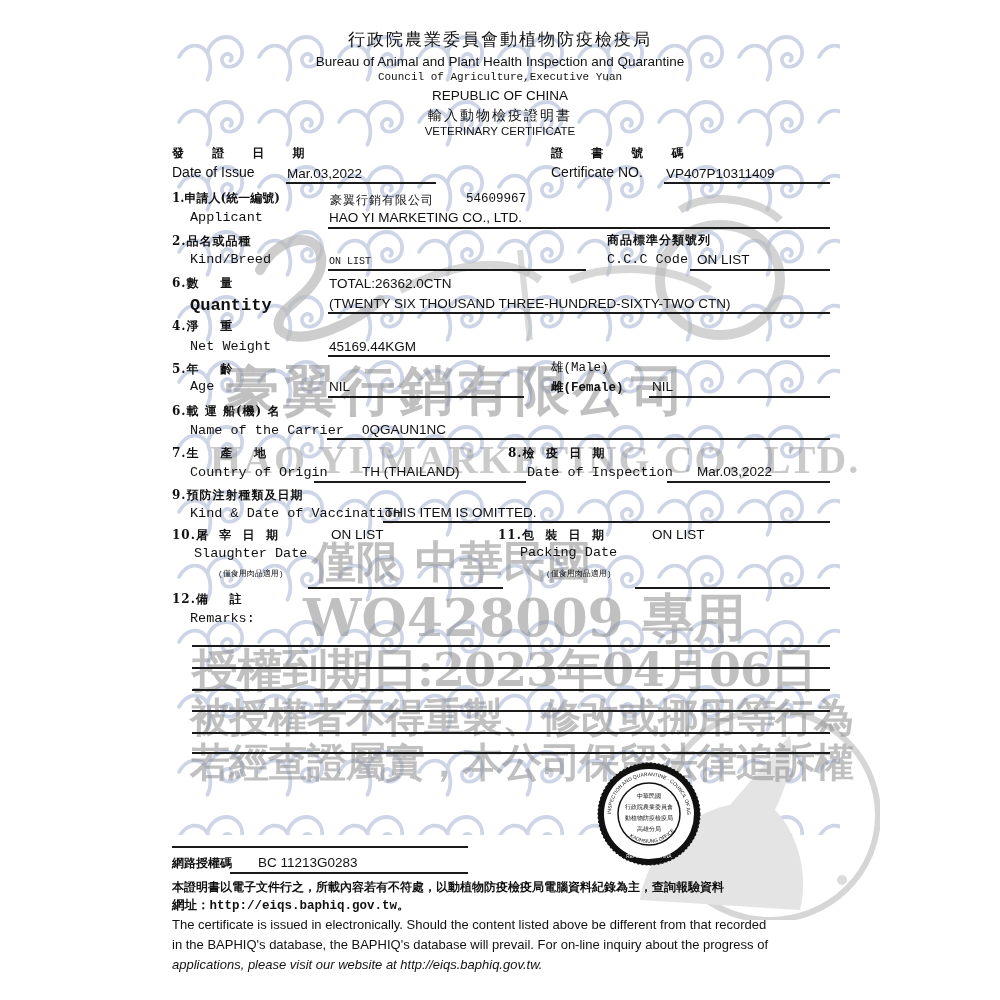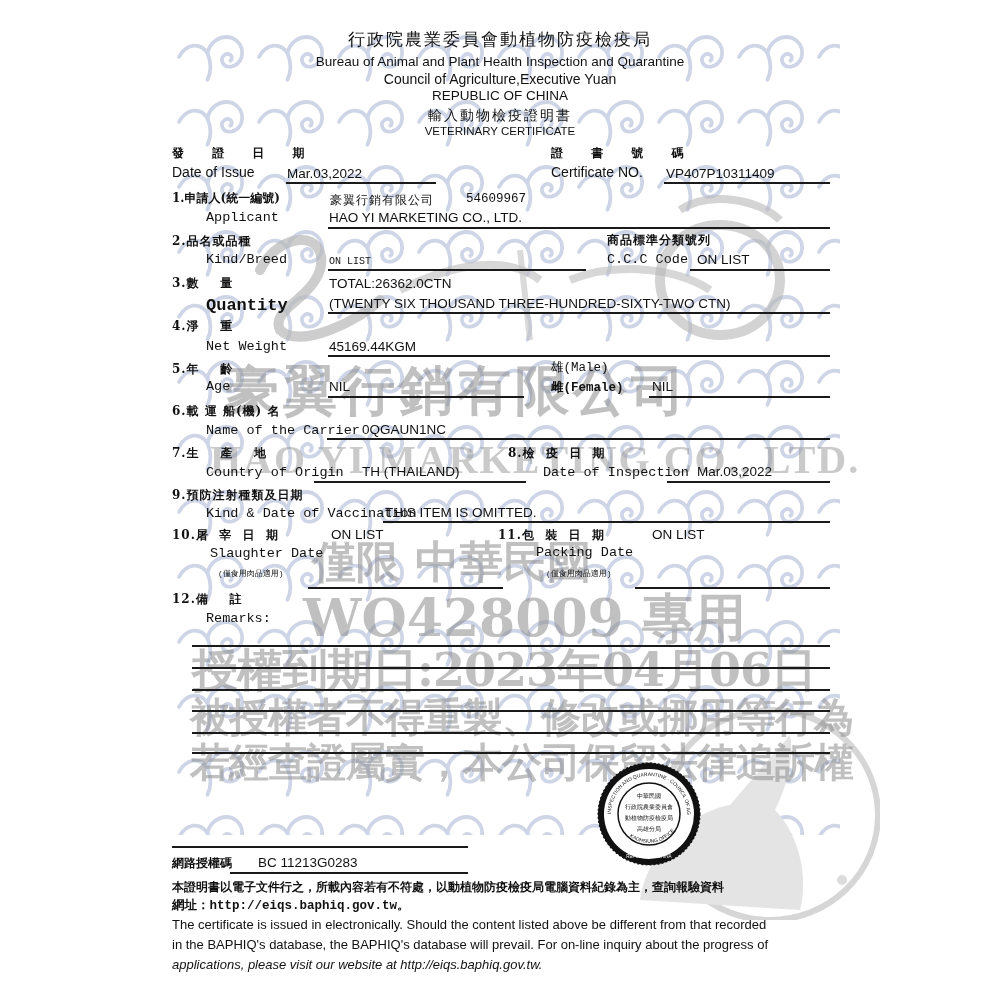--- a/index.html
+++ b/index.html
@@ -5,21 +5,21 @@
   html, body { margin:0; padding:0; }
   body { width:1000px; height:1000px; background:#ffffff; position:relative; overflow:hidden; font-family:"Liberation Sans", sans-serif; color:#111; }
   .bg-pattern { position:absolute; left:0; top:0; width:1000px; height:1000px; z-index:0; }
   .abs { position:absolute; white-space:nowrap; }
   .serif { font-family:Liberation Mono, monospace; }
   .mono { font-family:"Liberation Mono", "DejaVu Sans Mono", monospace; }
   .layer { z-index:3; }
   .line { position:absolute; height:1.5px; background:#1a1a1a; z-index:3; }
   .wm { position:absolute; z-index:2; color:rgba(140,140,140,0.55); font-family:"DejaVu Serif", "Liberation Serif", serif; font-weight:bold; white-space:nowrap; }
   .wm-en { position:absolute; z-index:2; color:rgba(150,150,150,0.5); font-family:"Liberation Serif", serif; font-weight:bold; white-space:nowrap; }
-  .lbl { font-size:13px; font-family:"Liberation Mono", "DejaVu Sans Mono", monospace; font-weight:bold;margin-left:16px; }
+  .lbl { font-size:13px; font-family:"Liberation Mono", "DejaVu Sans Mono", monospace; font-weight:bold; }
   .cjk-lbl { font-size:12px; font-family:"DejaVu Serif", serif; font-weight:bold; letter-spacing:1px; }
   .val { font-size:13.5px; font-family:"Liberation Sans", sans-serif; }
   .hdr { text-align:center; left:0; width:1000px; }
   .seal { position:absolute; left:597px; top:762px; width:104px; height:104px; z-index:4; }
   .cat-wm { position:absolute; left:580px; top:700px; width:300px; height:220px; z-index:1; }
 </style>
 </head>
 <body>
 
 <svg class="bg-pattern" viewBox="0 0 1000 1000" xmlns="http://www.w3.org/2000/svg">
@@ -46,21 +46,21 @@
   <path d="M20,80 C40,40 90,40 80,80 C70,110 30,120 40,140 C60,160 120,130 140,110" fill="none" stroke="#b8b8b8" stroke-width="10" stroke-linecap="round" opacity="0.7"></path>
   <path d="M160,100 C200,80 260,60 300,90" fill="none" stroke="#bdbdbd" stroke-width="8" opacity="0.6"></path>
   <path d="M280,60 L290,150" fill="none" stroke="#c2c2c2" stroke-width="6" opacity="0.6"></path>
   <path d="M330,90 C380,70 440,80 470,100" fill="none" stroke="#bdbdbd" stroke-width="8" opacity="0.6"></path>
   <ellipse cx="480" cy="90" rx="60" ry="55" fill="none" stroke="#b5b5b5" stroke-width="10" opacity="0.6"></ellipse>
   <path d="M440,20 C470,0 520,10 540,30" fill="none" stroke="#b8b8b8" stroke-width="8" opacity="0.6"></path>
 </svg>
 
 <div class="abs hdr layer serif" style="top:28px;font-size:17px;letter-spacing:2px;">行政院農業委員會動植物防疫檢疫局</div>
 <div class="abs hdr layer" style="top:54px;font-size:13.5px;">Bureau of Animal and Plant Health Inspection and Quarantine</div>
-<div class="abs hdr layer" style="top:71px;font-size:14px;">Council of Agriculture,Executive Yuan</div>
+<div class="abs hdr layer" style="top:71px;font-size:11px;font-family:Liberation Mono, monospace;">Council of Agriculture,Executive Yuan</div>
 <div class="abs hdr layer" style="top:88px;font-size:13.5px;">REPUBLIC OF CHINA</div>
 <div class="abs hdr layer serif" style="top:107px;font-size:14px;letter-spacing:2px;">輸入動物檢疫證明書</div>
 <div class="abs hdr layer" style="top:125px;font-size:11.5px;">VETERINARY CERTIFICATE</div>
 
 <div class="abs layer cjk-lbl" style="left:172px;top:145px;letter-spacing:12px;">發 證 日 期</div>
 <div class="abs layer" style="left:172px;top:164px;font-size:14px;">Date of Issue</div>
 <div class="abs layer val" style="left:287px;top:166px;">Mar.03,2022</div>
 <div class="line" style="left:286px;top:182px;width:150px;"></div>
 
 <div class="abs layer cjk-lbl" style="left:551px;top:145px;letter-spacing:12px;">證 書 號 碼</div>
@@ -77,21 +77,21 @@
 
 <div class="abs layer cjk-lbl" style="left:172px;top:233px;">2.品名或品種</div>
 <div class="abs layer lbl" style="left:190px;top:252px;font-weight:normal;font-size:13.5px;">Kind/Breed</div>
 <div class="abs layer mono" style="left:329px;top:256px;font-size:10px;">ON LIST</div>
 <div class="line" style="left:328px;top:269px;width:258px;"></div>
 <div class="abs layer cjk-lbl" style="left:607px;top:232px;letter-spacing:1px;">商品標準分類號列</div>
 <div class="abs layer mono" style="left:607px;top:252px;font-size:13.5px;">C.C.C Code</div>
 <div class="abs layer val" style="left:697px;top:252px;">ON LIST</div>
 <div class="line" style="left:690px;top:269px;width:140px;"></div>
 
-<div class="abs layer cjk-lbl" style="left:172px;top:275px;white-space:pre;">3.數    量</div>
+<div class="abs layer cjk-lbl" style="left:172px;top:275px;white-space:pre;">6.數    量</div>
 <div class="abs layer val" style="left:329px;top:276px;">TOTAL:26362.0CTN</div>
 <div class="abs layer lbl" style="left:190px;top:296px;font-weight:bold;font-size:17px;">Quantity</div>
 <div class="abs layer val" style="left:329px;top:296px;">(TWENTY SIX THOUSAND THREE-HUNDRED-SIXTY-TWO CTN)</div>
 <div class="line" style="left:328px;top:312px;width:502px;"></div>
 
 <div class="abs layer cjk-lbl" style="left:172px;top:318px;white-space:pre;">4.淨    重</div>
 <div class="abs layer lbl" style="left:190px;top:339px;font-weight:normal;font-size:13.5px;">Net Weight</div>
 <div class="abs layer val" style="left:329px;top:339px;">45169.44KGM</div>
 <div class="line" style="left:328px;top:355px;width:502px;"></div>
 

